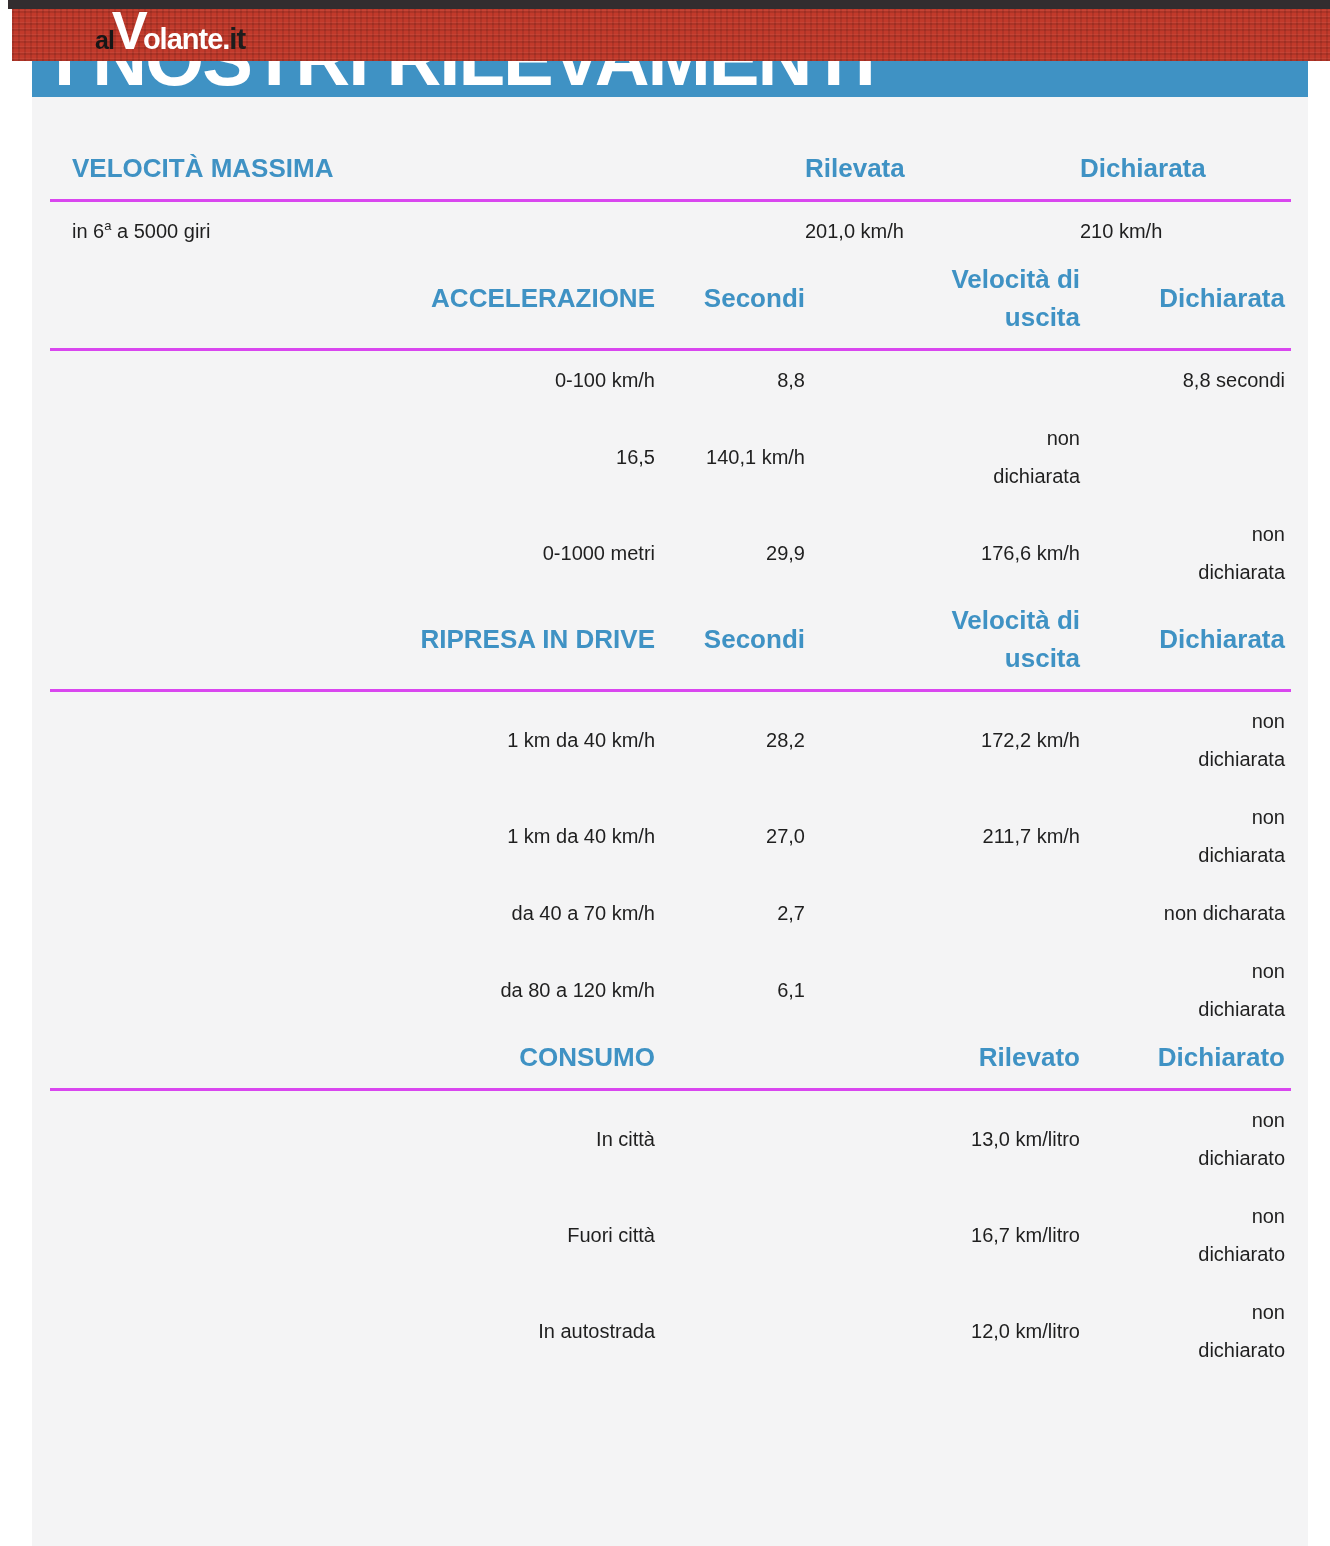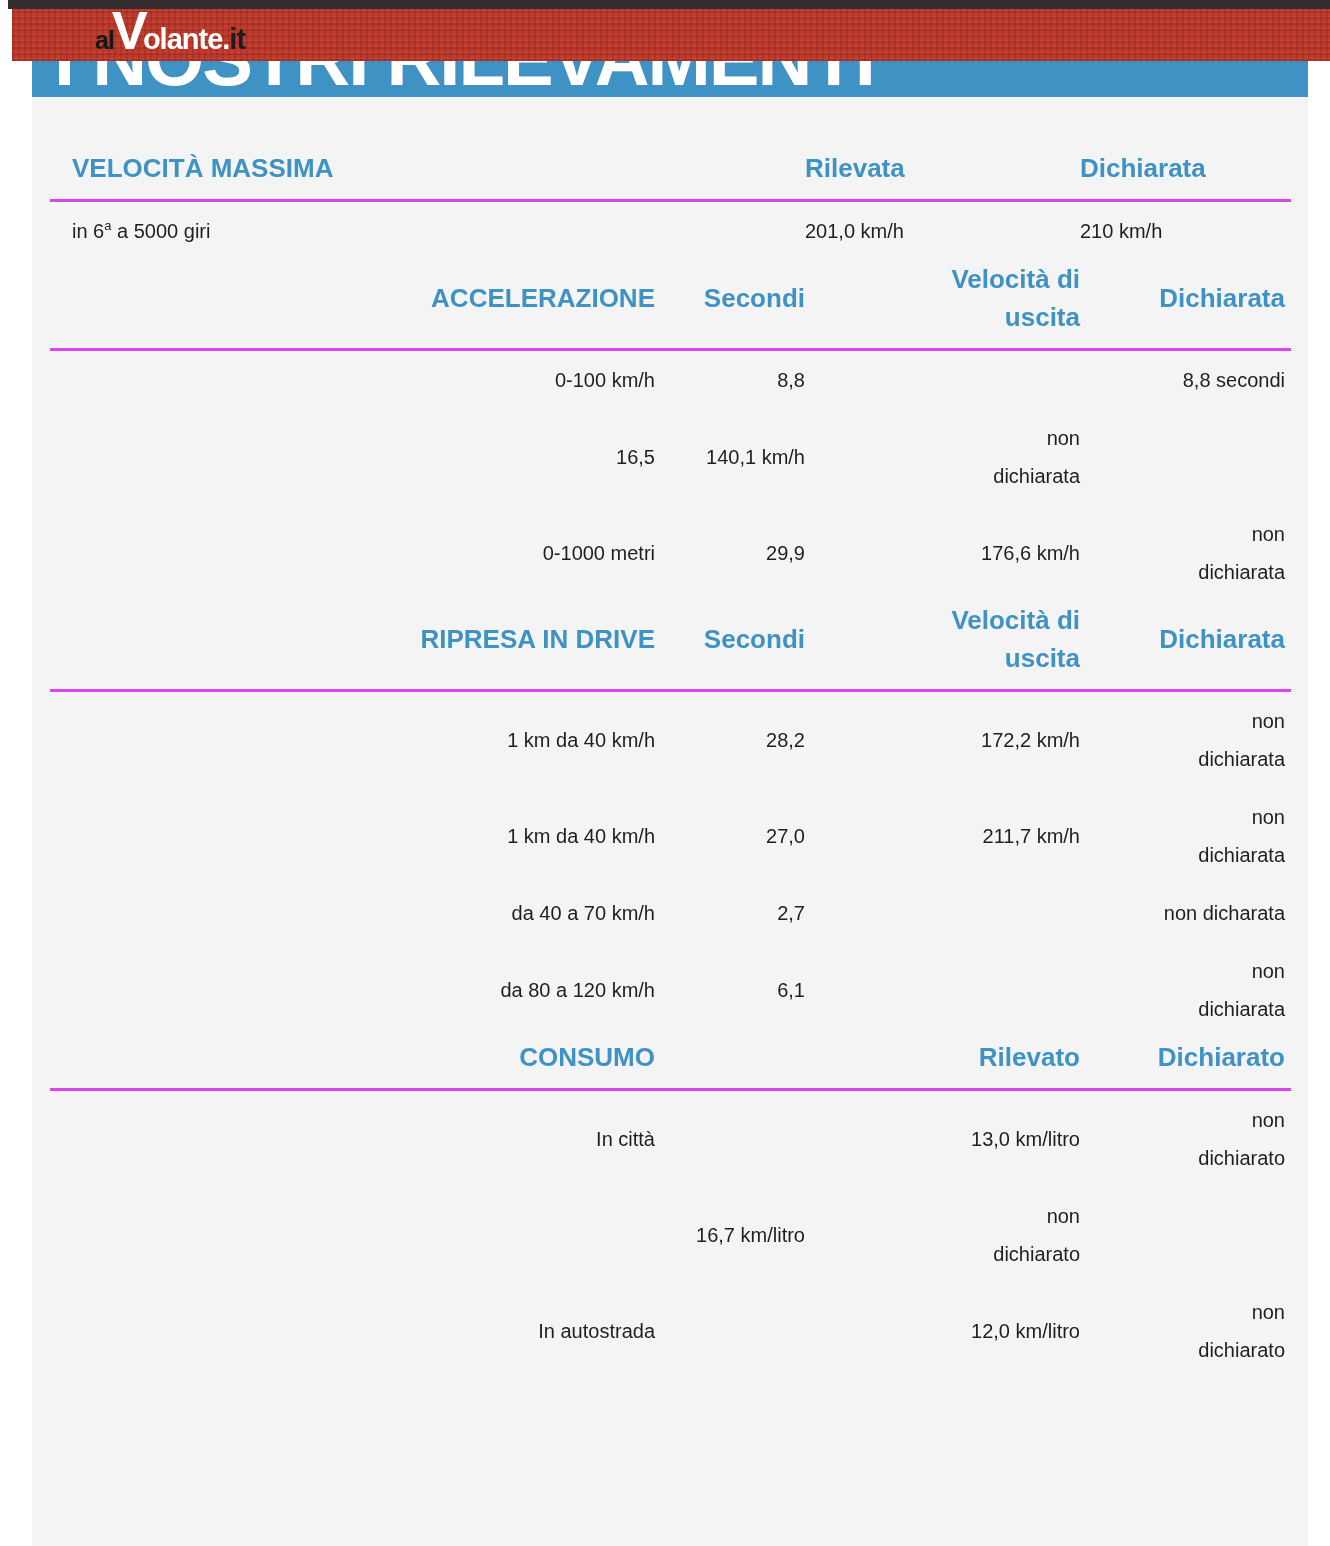--- a/index.html
+++ b/index.html
@@ -175,20 +175,21 @@
       <div class="cell">Dichiarato</div>
     </div>
     <div class="trow">
       <div class="cell">In città</div>
       <div class="cell"></div>
       <div class="cell">13,0 km/litro</div>
       <div class="cell">non
 dichiarato</div>
     </div>
     <div class="trow">
+      <div class="cell">Fuori città</div>
       <div class="cell"></div>
       <div class="cell">16,7 km/litro</div>
       <div class="cell">non
 dichiarato</div>
     </div>
     <div class="trow">
       <div class="cell">In autostrada</div>
       <div class="cell"></div>
       <div class="cell">12,0 km/litro</div>
       <div class="cell">non

